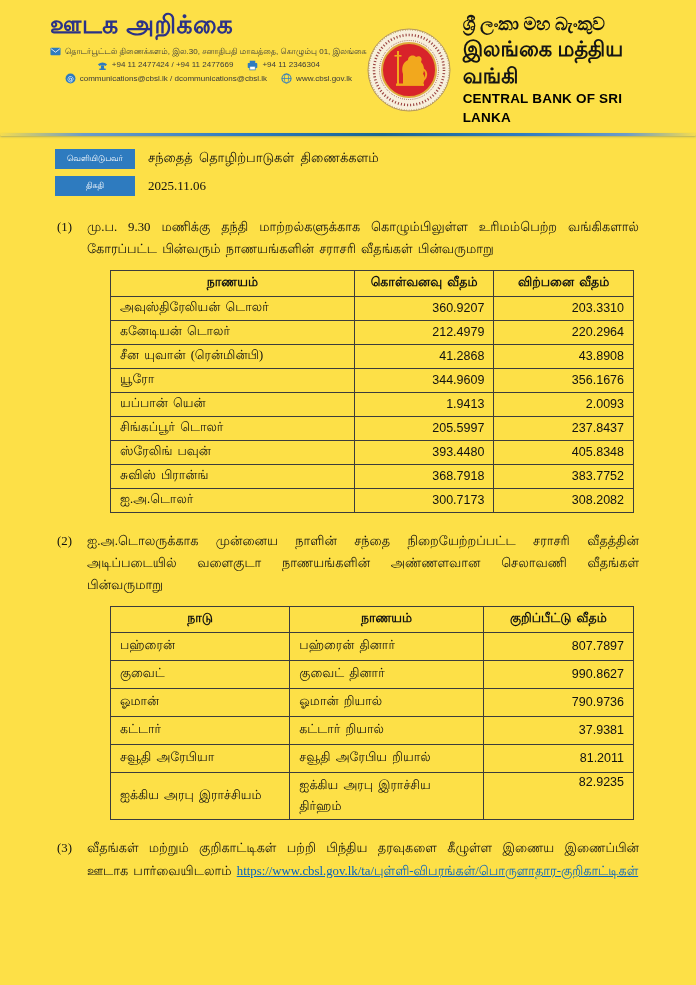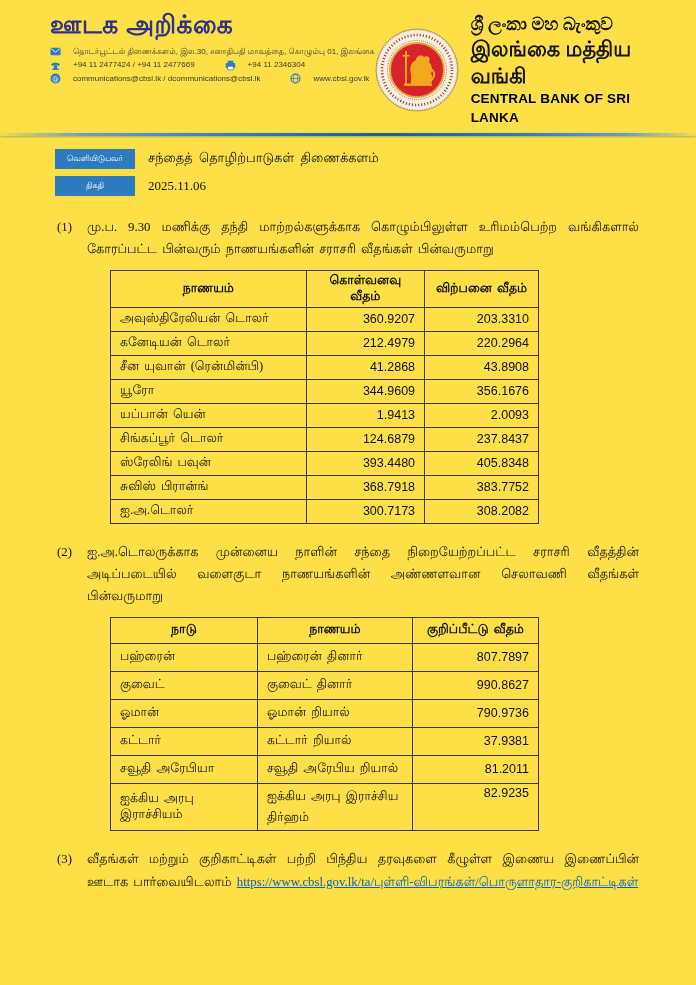--- a/index.html
+++ b/index.html
@@ -27,26 +27,27 @@
     font-size: 25px;
     font-weight: 800;
     color: #2b3287;
     letter-spacing: 0.5px;
     line-height: 1.05;
   }
   .contact-block { margin-top: 8px; }
   .contact-line {
     display: flex;
     align-items: center;
-    gap: 12px;
+    gap: 4px;
     font-family: "Liberation Sans", sans-serif;
     font-size: 8px;
     color: #3a3a3a;
     line-height: 1.65;
     white-space: nowrap;
+    justify-content: center;
   }
   .cicon { width: 11px; height: 11px; flex: 0 0 auto; color: #2e7bbf; }
   .cicon svg { width: 11px; height: 11px; display: block; }
   .gap-sep { display: inline-block; width: 6px; }
 
   .mast-right { display: flex; align-items: center; gap: 12px; margin-top: 2px; }
   .seal { width: 84px; height: 84px; flex: 0 0 auto; }
   .bank-names { text-align: left; }
   .bank-sinhala {
     font-family: "Liberation Serif", serif;
@@ -99,21 +100,21 @@
     color: #111;
   }
   .pnum { width: 30px; flex: 0 0 auto; }
   .ptext { flex: 1; text-align: justify; word-spacing: 2px; }
   .doc-link { color: #0563c1; text-decoration: underline; word-break: break-all; word-spacing: 0; }
 
   
   table.rates {
     border-collapse: collapse;
     margin: 9px 0 0 110px;
-    width: 429px;
+    width: 524px;
     font-size: 12.5px;
     color: #111;
   }
   table.rates th, table.rates td {
     border: 1px solid #3c3c3c;
     padding: 2px 9px;
   }
   table.rates th {
     font-weight: 700;
     text-align: center;
@@ -262,21 +263,21 @@
       <td class="num">344.9609</td>
       <td class="num">356.1676</td>
     </tr>
     <tr>
       <td class="name">யப்பான் யென்</td>
       <td class="num">1.9413</td>
       <td class="num">2.0093</td>
     </tr>
     <tr>
       <td class="name">சிங்கப்பூர் டொலர்</td>
-      <td class="num">124.6879</td>
+      <td class="num">205.5997</td>
       <td class="num">237.8437</td>
     </tr>
     <tr>
       <td class="name">ஸ்ரேலிங் பவுன்</td>
       <td class="num">393.4480</td>
       <td class="num">405.8348</td>
     </tr>
     <tr>
       <td class="name">சுவிஸ் பிரான்ங்</td>
       <td class="num">368.7918</td>

